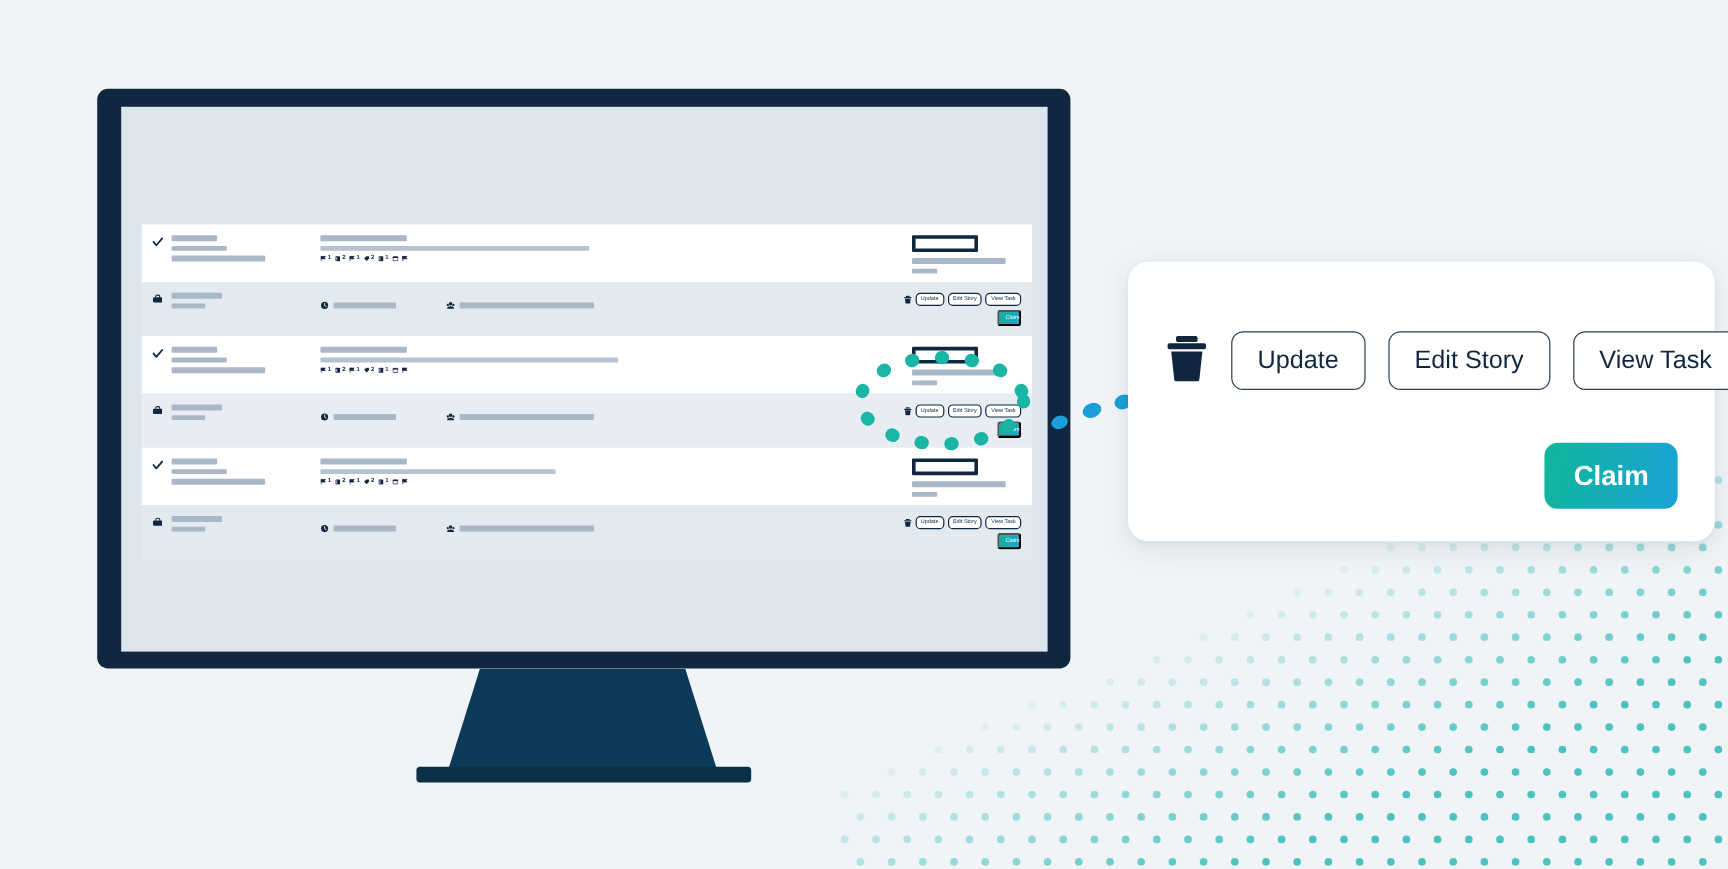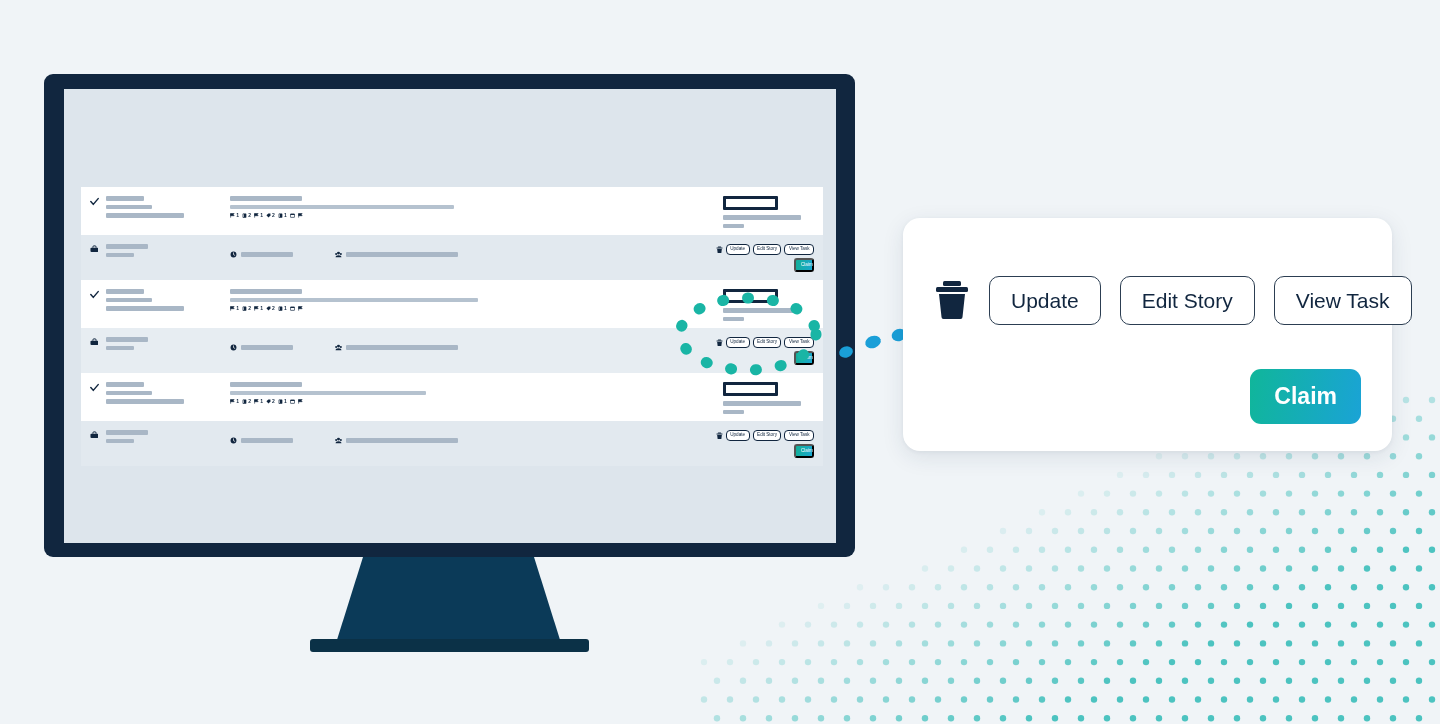--- a/index.html
+++ b/index.html
@@ -2,21 +2,21 @@
 <html><head>
 <meta charset="utf-8">
 <style>
   html,body{margin:0;padding:0;}
   body{
     width:1440px;height:724px;
     background:#f0f4f7;
     font-family:"Liberation Sans", sans-serif;
     overflow:hidden;position:relative;
   }
-  .stage{position:absolute;inset:0;}
+  .stage{position:absolute;inset:0;margin-left:37px;}
 
   
   .dots{position:absolute;right:0;bottom:0;width:740px;height:330px;pointer-events:none;}
 
   
   .monitor{position:absolute;left:44px;top:74px;width:811px;height:483px;}
   .bezel{
     position:absolute;inset:0;background:#11263f;border-radius:9px;
   }
   .screen{

